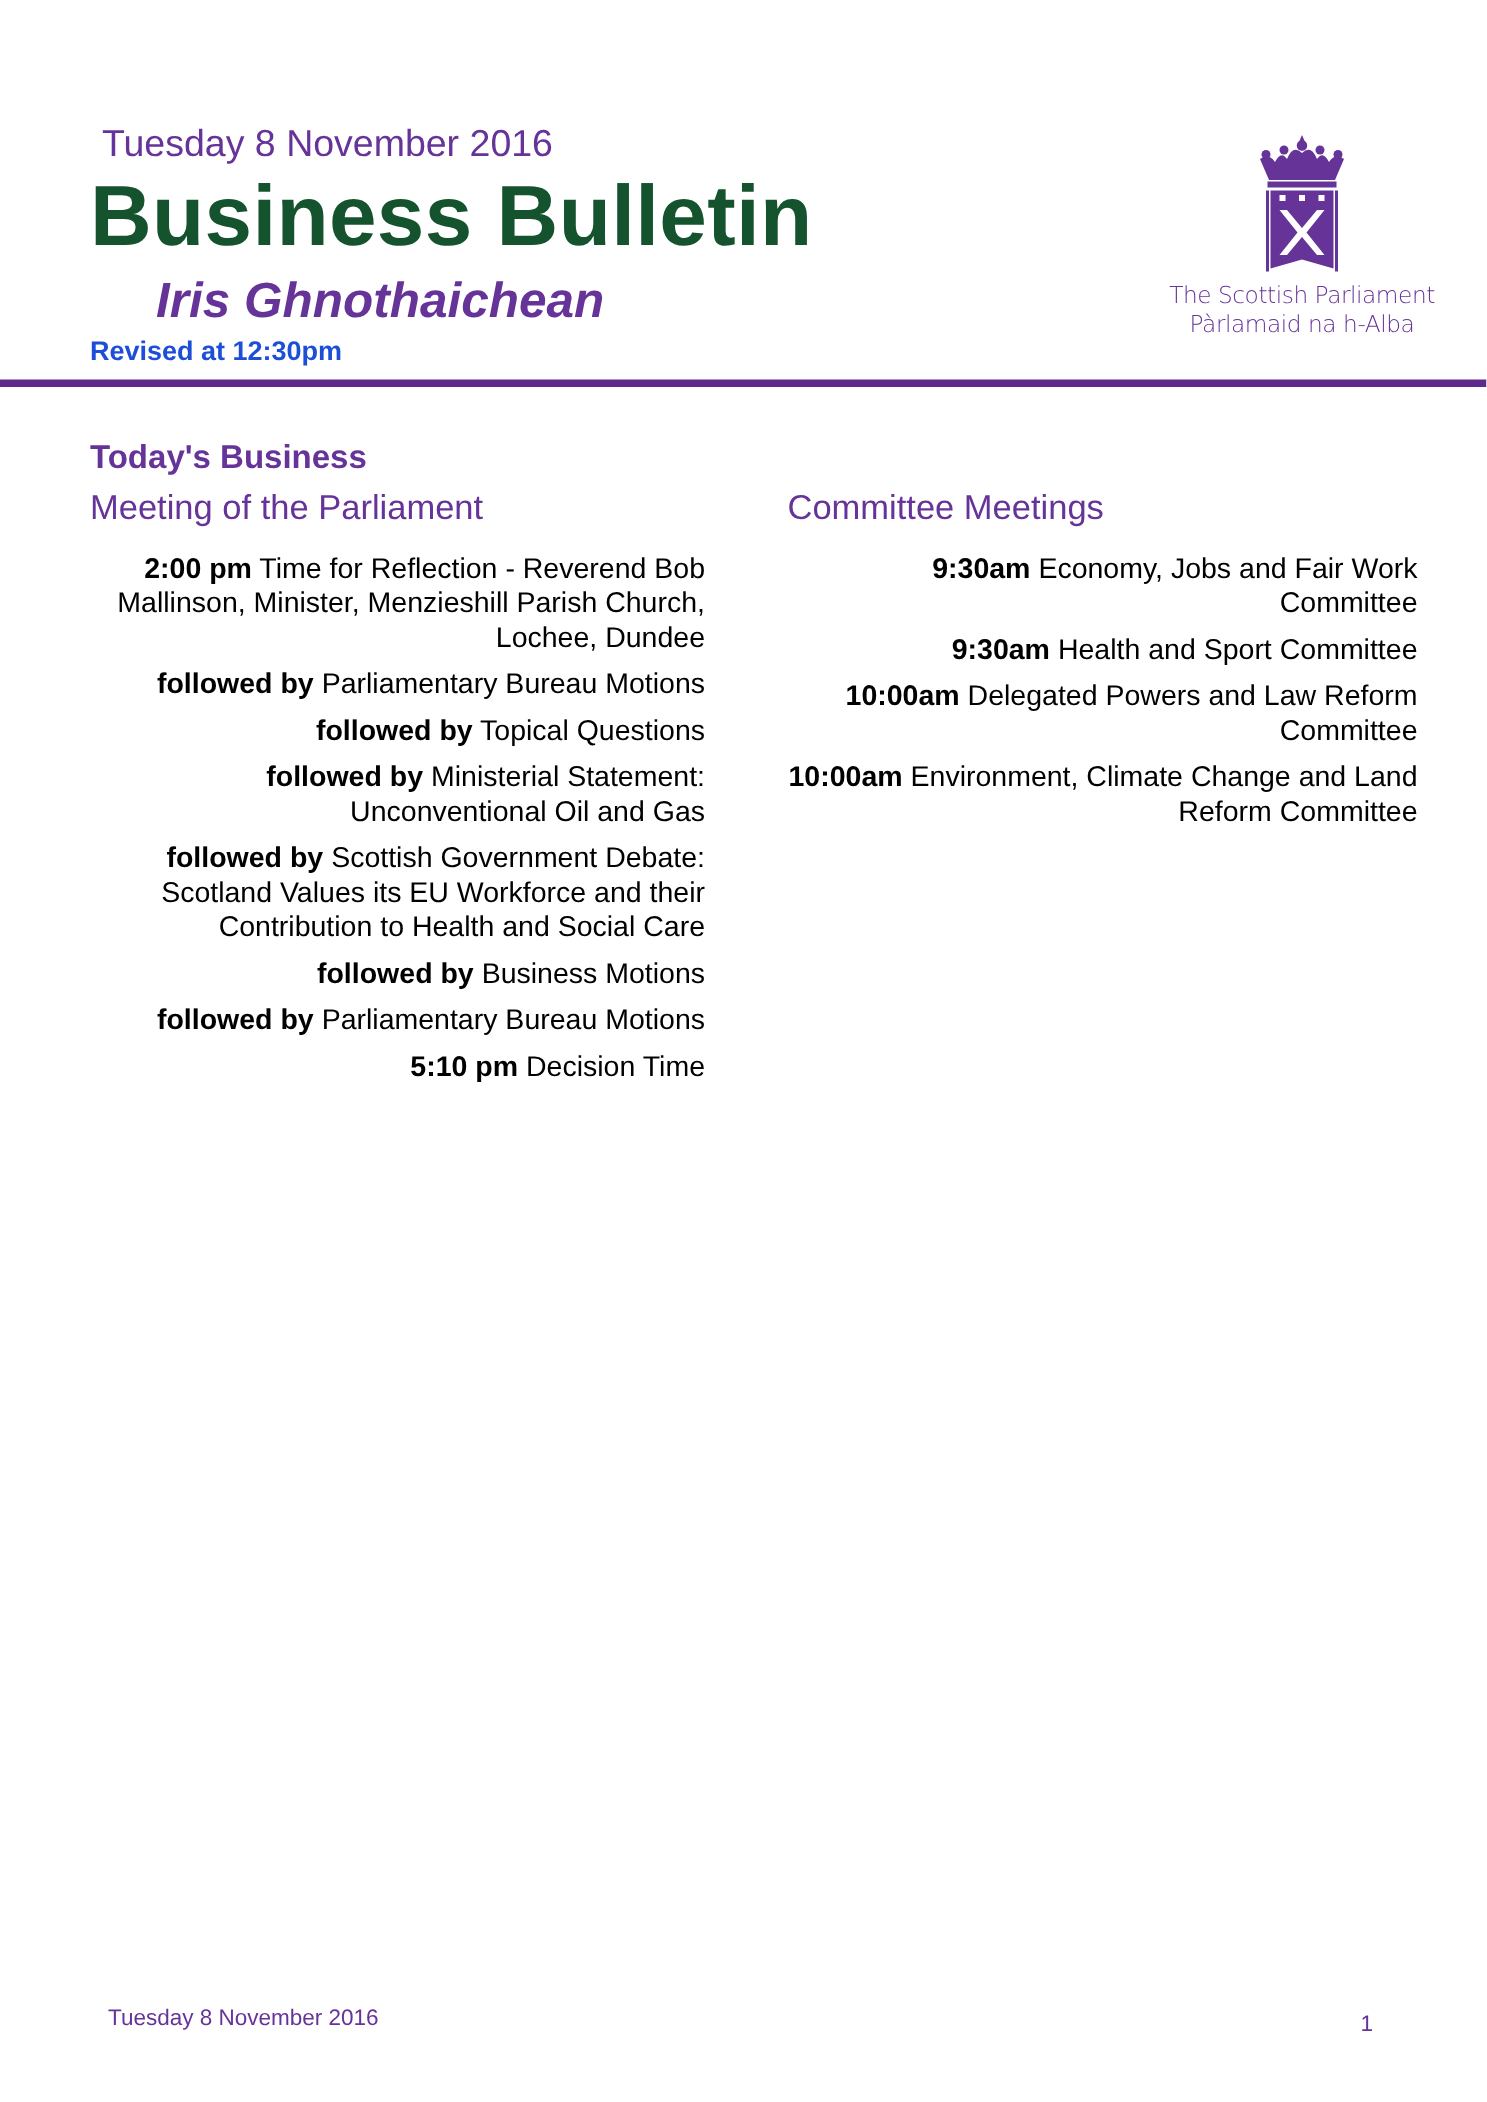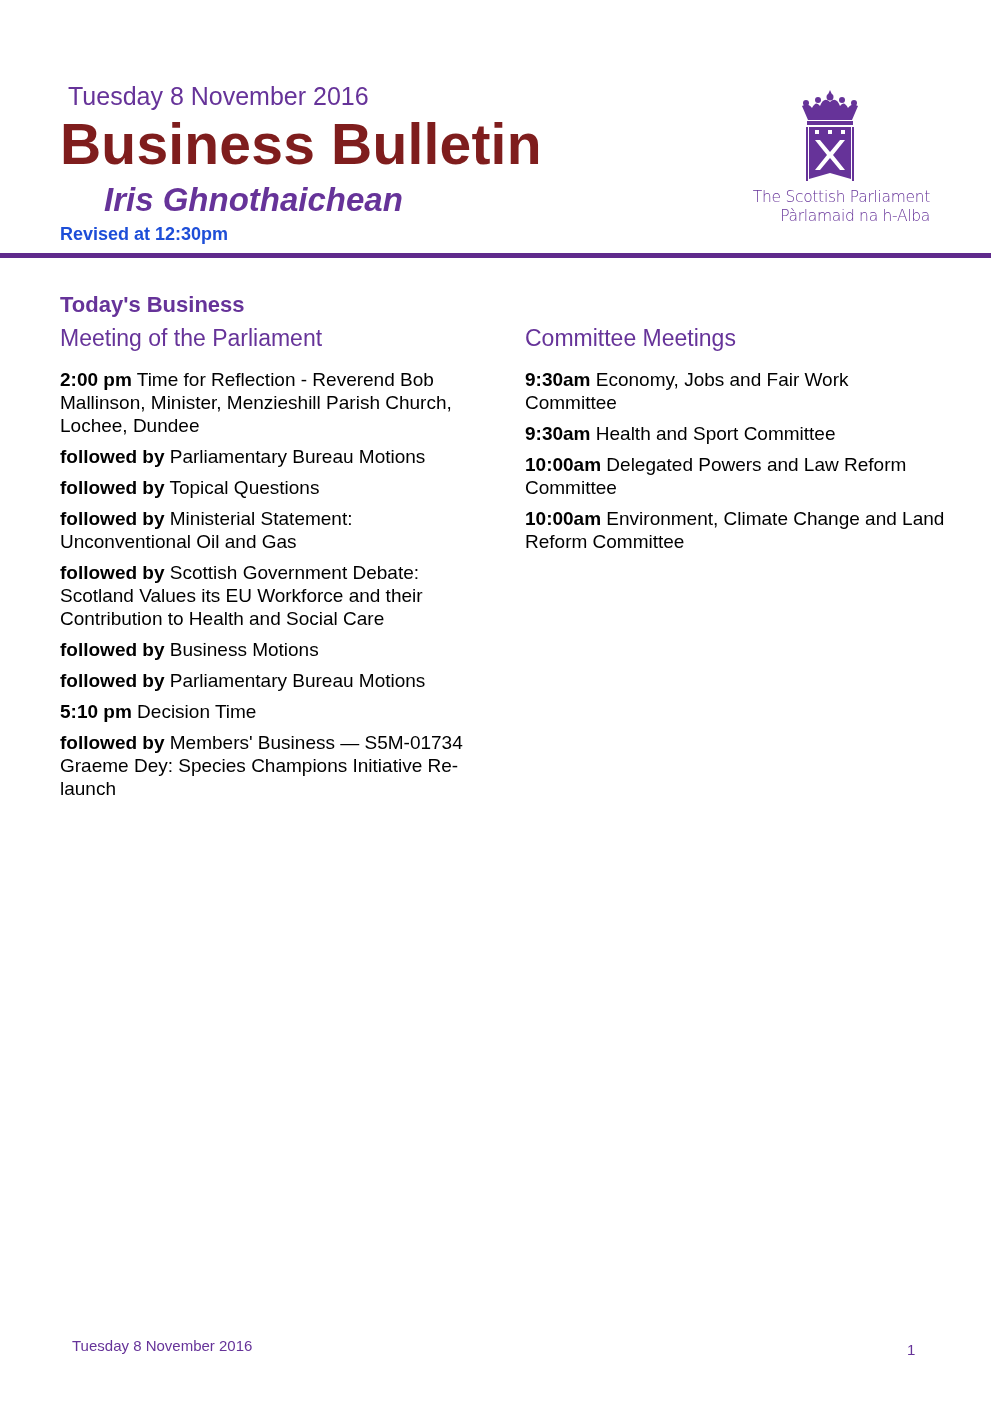--- a/index.html
+++ b/index.html
@@ -1,31 +1,31 @@
 <!DOCTYPE html>
 <html><head>
   <meta charset="utf-8">
   <style>
     html, body { margin: 0; padding: 0; background: #ffffff; }
     body { width: 991px; height: 1401px; position: relative; overflow: hidden;
            font-family: "Liberation Sans", sans-serif; color: #000; }
     .hdr-date { position: absolute; left: 68px; top: 82px; font-size: 25px; color: #663399; }
-    .hdr-title { position: absolute; left: 60px; top: 111px; font-size: 57px; font-weight: bold; color: #7f1d1d; letter-spacing: 0.2px; }
+    .hdr-title { position: absolute; left: 60px; top: 111px; font-size: 57px; font-weight: bold; color: #14532d; letter-spacing: 0.2px; }
     .hdr-gaelic { position: absolute; left: 60px; top: 181px; font-size: 33px; font-weight: bold; font-style: italic; color: #663399; margin-left: 44px; }
     .hdr-revised { position: absolute; left: 60px; top: 224px; font-size: 18px; font-weight: bold; color: #1d4ed8; }
     .rule { position: absolute; left: 0; top: 253px; width: 991px; height: 5px; background: #5f2a8c; }
-    .logo { position: absolute; left: 730px; top: 88px; width: 200px; text-align: right; }
+    .logo { position: absolute; left: 768px; top: 88px; width: 200px; text-align: center; }
     .logo svg { display: block; margin: 0 auto; }
     .logo-line { font-size: 15.5px; color: #663399; line-height: 19px; font-family: "DejaVu Sans", sans-serif; font-weight: 300; letter-spacing: -0.3px; }
     .todays { position: absolute; left: 60px; top: 292px; font-size: 22px; font-weight: bold; color: #663399; }
     .col { position: absolute; top: 325px; width: 410px; }
     .col.left { left: 60px; }
     .col.right { left: 525px; width: 420px; }
     .col h2 { margin: 0 0 16px 0; font-weight: normal; font-size: 23px; color: #663399; }
-    .item { font-size: 19px; line-height: 23px; margin-bottom: 8px; }
+    .item { font-size: 19px; line-height: 23px; margin-bottom: 8px; text-align: right; }
     .item b { font-weight: bold; }
     .footer-date { position: absolute; left: 72px; top: 1337px; font-size: 15px; color: #663399; }
     .footer-page { position: absolute; left: 907px; top: 1341px; font-size: 15px; color: #663399; }
   </style>
 </head>
 <body>
 
 <div class="hdr-date">Tuesday 8 November 2016</div>
 <div class="hdr-title">Business Bulletin</div>
 <div class="hdr-gaelic">Iris Ghnothaichean</div>
@@ -66,21 +66,20 @@
 <div class="col left">
   <h2>Meeting of the Parliament</h2>
   <div class="item"><b>2:00 pm</b> <span>Time for Reflection - Reverend Bob Mallinson, Minister, Menzieshill Parish Church, Lochee, Dundee</span></div>
   <div class="item"><b>followed by</b> <span>Parliamentary Bureau Motions</span></div>
   <div class="item"><b>followed by</b> <span>Topical Questions</span></div>
   <div class="item"><b>followed by</b> <span>Ministerial Statement: Unconventional Oil and Gas</span></div>
   <div class="item"><b>followed by</b> <span>Scottish Government Debate: Scotland Values its EU Workforce and their Contribution to Health and Social Care</span></div>
   <div class="item"><b>followed by</b> <span>Business Motions</span></div>
   <div class="item"><b>followed by</b> <span>Parliamentary Bureau Motions</span></div>
   <div class="item"><b>5:10 pm</b> <span>Decision Time</span></div>
-  <div class="item"><b>followed by</b> <span>Members' Business — S5M-01734 Graeme Dey: Species Champions Initiative Re-launch</span></div>
 </div>
 
 <div class="col right">
   <h2>Committee Meetings</h2>
   <div class="item"><b>9:30am</b> <span>Economy, Jobs and Fair Work Committee</span></div>
   <div class="item"><b>9:30am</b> <span>Health and Sport Committee</span></div>
   <div class="item"><b>10:00am</b> <span>Delegated Powers and Law Reform Committee</span></div>
   <div class="item"><b>10:00am</b> <span>Environment, Climate Change and Land Reform Committee</span></div>
 </div>
 

